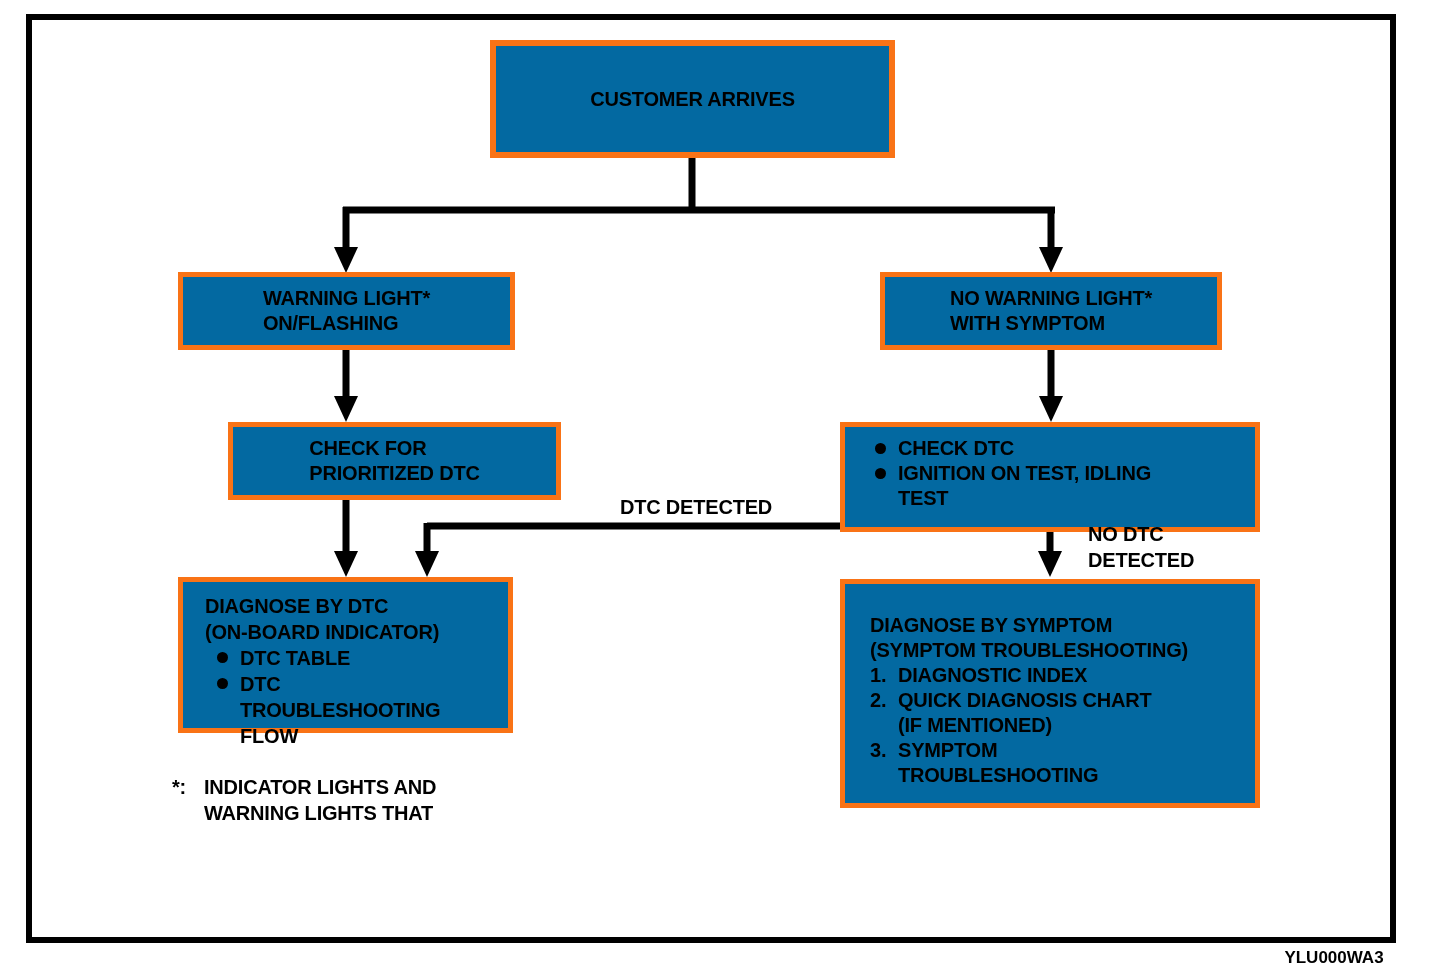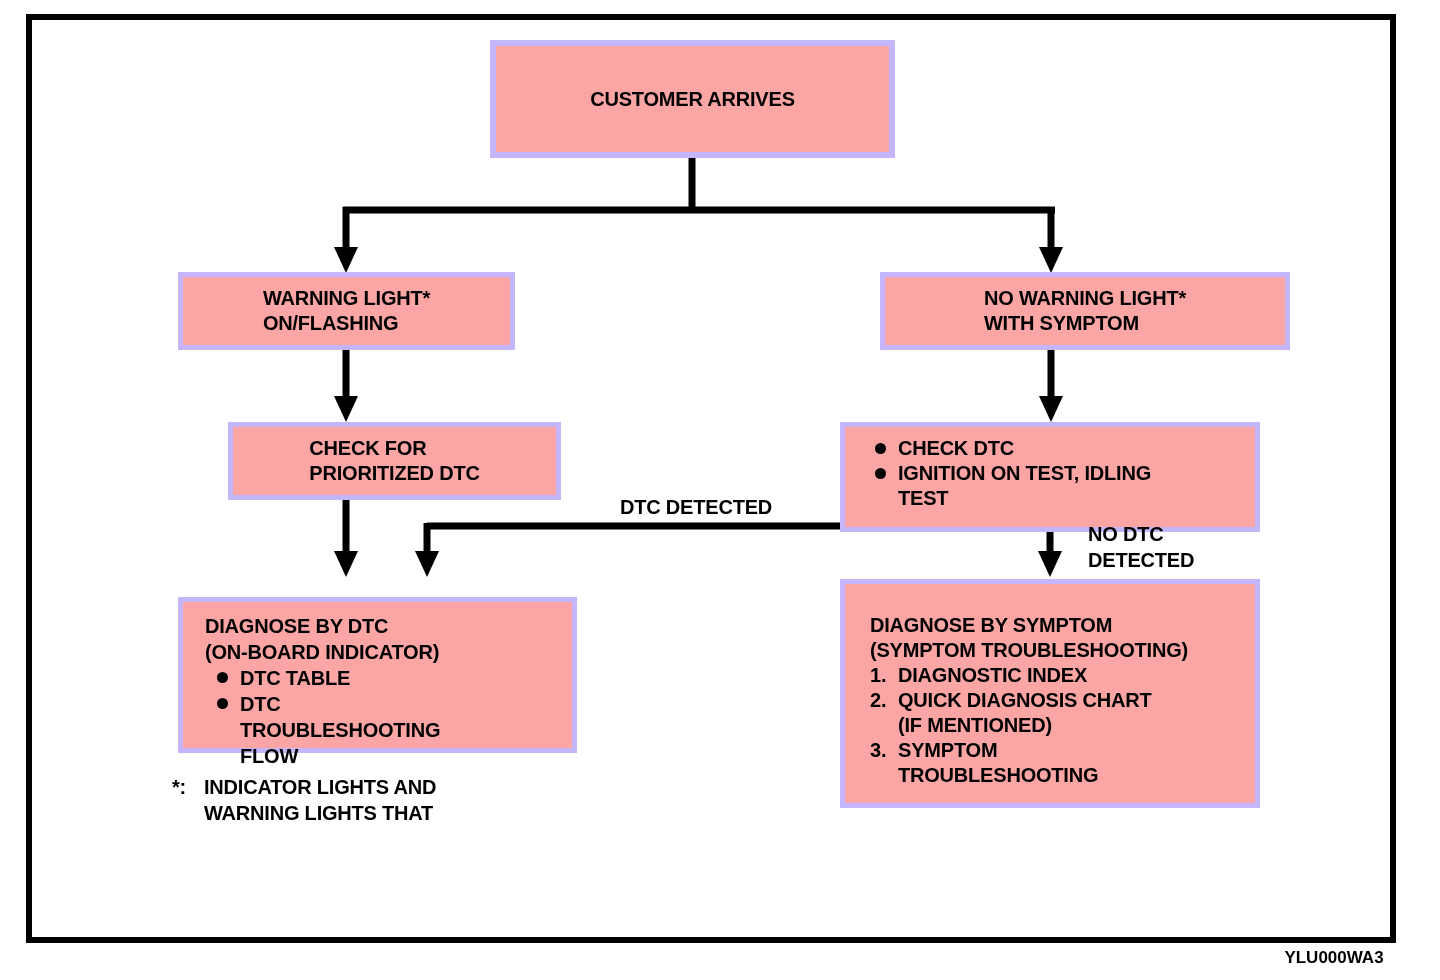--- a/index.html
+++ b/index.html
@@ -8,21 +8,21 @@
     position:relative; width:1440px; height:980px; background:#ffffff;
     font-family:"Liberation Sans", sans-serif; font-weight:700; color:#000;
     font-size:20px; line-height:25px; letter-spacing:-0.2px; overflow:hidden;
   }
   .frame {
     position:absolute; left:26px; top:14px; width:1370px; height:929px;
     border:6px solid #000; background:transparent;
   }
   .connectors { position:absolute; left:0; top:0; width:1440px; height:980px; }
   .node {
-    position:absolute; border:5px solid #c4b5fd; background:#fca5a5;
+    position:absolute; border:5px solid #f97316; background:#0369a1;
   }
   .node.vcenter { display:flex; flex-direction:column; justify-content:center; align-items:center; }
   .node .block { text-align:left; }
   .node.txtcenter { text-align:center; }
   .bullet-row { display:flex; align-items:flex-start; }
   .dot {
     flex:none; width:11px; height:11px; border-radius:50%; background:#000;
     margin:7px 12px 0 0;
   }
   .num-row { display:flex; align-items:flex-start; }
@@ -70,21 +70,21 @@
     <div>CUSTOMER ARRIVES</div>
   </div>
 
   <div class="node vcenter" style="left:178px; top:272px; width:337px; height:78px;">
     <div class="block">
       <div>WARNING LIGHT*</div>
       <div>ON/FLASHING</div>
     </div>
   </div>
 
-  <div class="node vcenter" style="left:880px; top:272px; width:410px; height:78px;">
+  <div class="node vcenter" style="left:880px; top:272px; width:342px; height:78px;">
     <div class="block">
       <div>NO WARNING LIGHT*</div>
       <div>WITH SYMPTOM</div>
     </div>
   </div>
 
   <div class="node vcenter" style="left:180px; top:422px; width:333px; height:78px;margin-left:48px;">
     <div class="block">
       <div>CHECK FOR</div>
       <div>PRIORITIZED DTC</div>
@@ -98,21 +98,21 @@
     </div>
     <div class="bullet-row">
       <span class="dot"></span>
       <div>
         <div>IGNITION ON TEST, IDLING</div>
         <div>TEST</div>
       </div>
     </div>
   </div>
 
-  <div class="node" style="left:178px; top:577px; width:399px; height:156px; padding:11px 6px 0 22px; line-height:26px;margin-top:20px;">
+  <div class="node" style="left:178px; top:577px; width:335px; height:156px; padding:11px 6px 0 22px; line-height:26px;">
     <div>DIAGNOSE BY DTC</div>
     <div>(ON-BOARD INDICATOR)</div>
     <div class="bullet-row" style="margin-left:12px;">
       <span class="dot"></span>
       <div>DTC TABLE</div>
     </div>
     <div class="bullet-row" style="margin-left:12px;">
       <span class="dot"></span>
       <div>
         <div>DTC</div>

